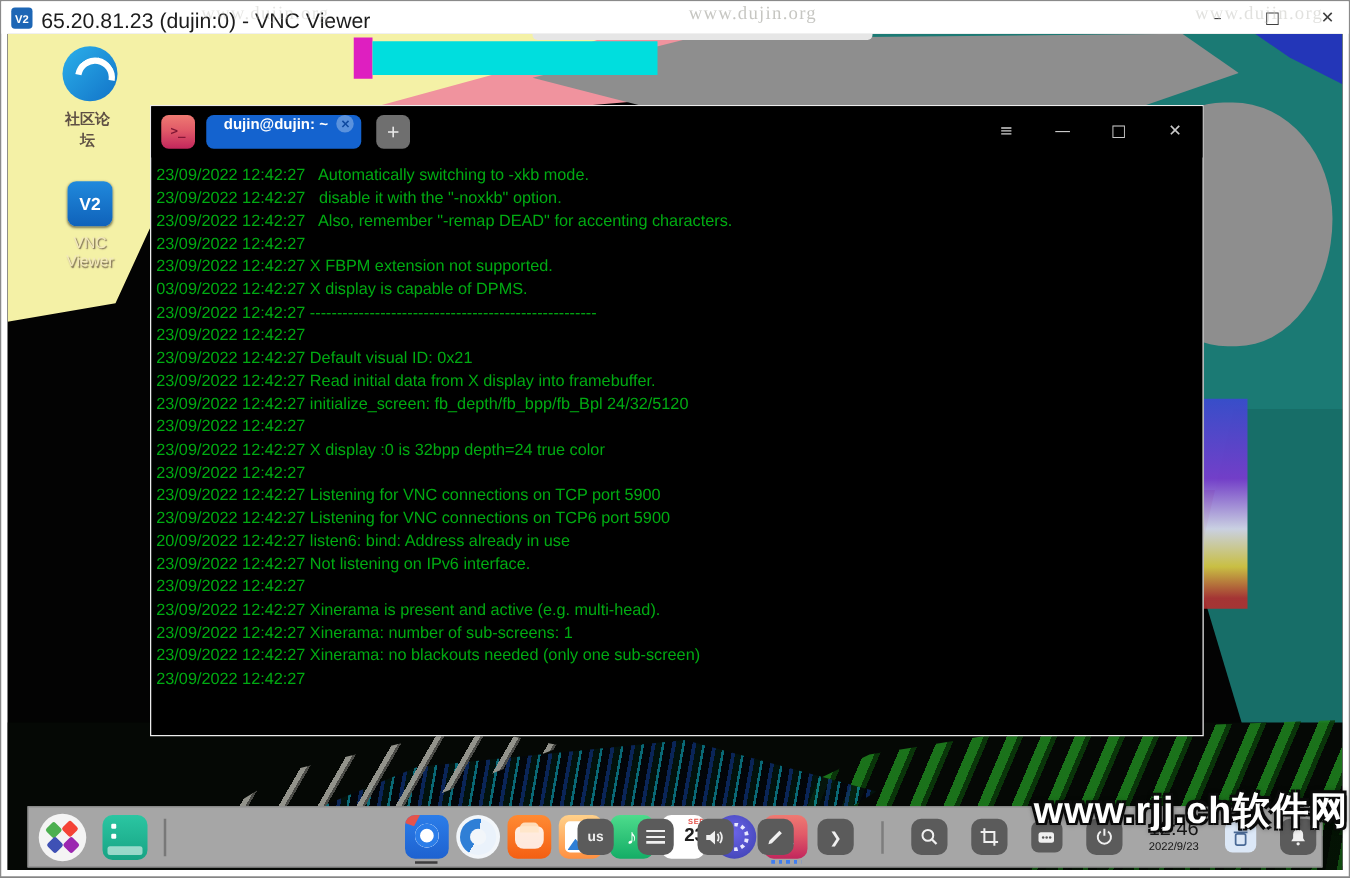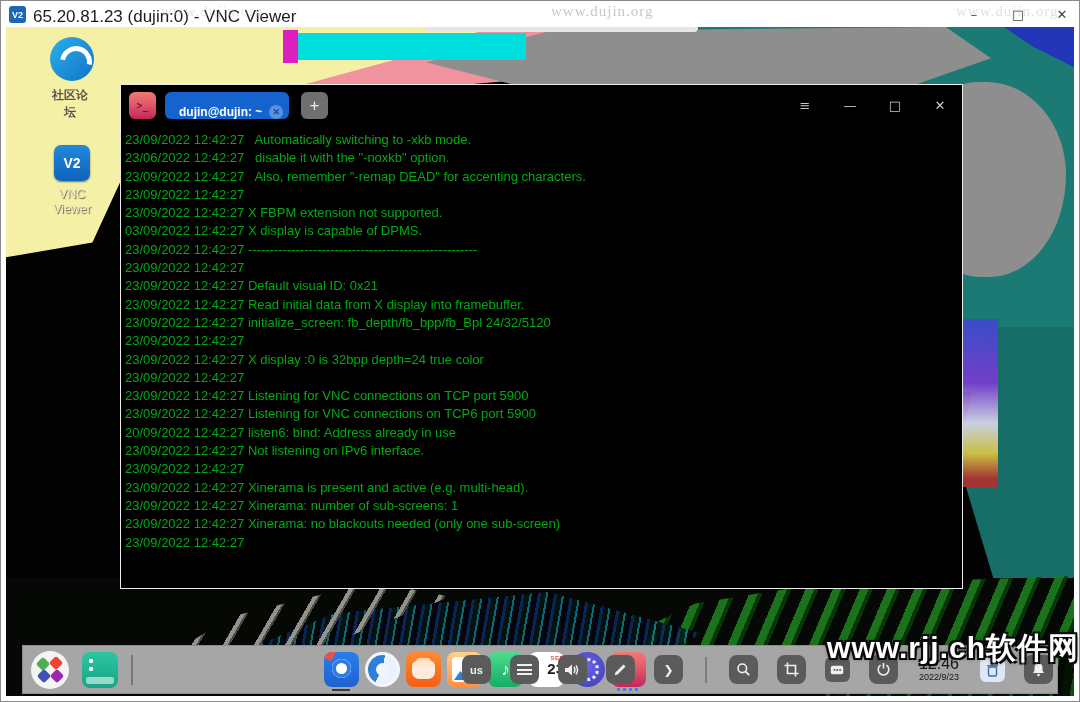--- a/index.html
+++ b/index.html
@@ -84,21 +84,21 @@
   
   .terminal { position:absolute; left:114px; top:57px; width:843px; height:505px;
               background:#000; border:1px solid #ececec; z-index:10; }
   .term-titlebar { position:relative; height:41px; background:#000; }
   .term-appicon { position:absolute; left:8px; top:7px; width:27px; height:27px; border-radius:6px;
               background:linear-gradient(180deg,#ee7a72 0%,#e15a68 45%,#c2265c 100%);
               display:flex; align-items:center; justify-content:center;
               color:#7e1634; font-family:"DejaVu Sans Mono", monospace; font-weight:bold; font-size:10px; }
   .term-tab { position:absolute; left:44px; top:7px; height:27px; min-width:122px; border-radius:6px;
               background:#1463cf; color:#fff; font-size:12px; font-weight:bold;
-              display:flex; align-items:flex-end; padding:0 6px 0 14px; gap:7px; }
+              display:flex; align-items:flex-start; padding:0 6px 0 14px; gap:7px; }
   .term-tab-close { width:14px; height:14px; border-radius:50%; background:rgba(255,255,255,.3);
               color:#0f4aa0; font-size:9px; display:flex; align-items:center; justify-content:center; }
   .term-newtab { position:absolute; left:180px; top:7px; width:27px; height:27px; border-radius:6px;
               background:#6f6f6f; color:#e8e8e8; font-size:17px; font-weight:300;
               display:flex; align-items:center; justify-content:center; }
   .term-controls { position:absolute; right:14px; top:0; height:41px; display:flex; align-items:center; gap:29px; }
   .term-ctl { color:#c9c9c9; font-size:13px; font-family:"DejaVu Sans", sans-serif;
               width:16px; text-align:center; }
   .term-body { position:absolute; top:41px; left:0; right:0; bottom:0; padding:5px 0 0 4px;
                font-family:Liberation Sans, sans-serif; font-size:13px; line-height:18.3px;
@@ -234,21 +234,21 @@
       <div class="term-newtab">+</div>
       <div class="term-controls">
         <div class="term-ctl">≡</div>
         <div class="term-ctl">—</div>
         <div class="term-ctl">□</div>
         <div class="term-ctl">✕</div>
       </div>
     </div>
     <div class="term-body">
       <div class="term-line">23/09/2022 12:42:27   Automatically switching to -xkb mode.</div>
-      <div class="term-line">23/06/2022 12:42:27   disable it with the "-noxkb" option.</div>
+      <div class="term-line">23/09/2022 12:42:27   disable it with the "-noxkb" option.</div>
       <div class="term-line">23/09/2022 12:42:27   Also, remember "-remap DEAD" for accenting characters.</div>
       <div class="term-line">23/09/2022 12:42:27</div>
       <div class="term-line">23/09/2022 12:42:27 X FBPM extension not supported.</div>
       <div class="term-line">03/09/2022 12:42:27 X display is capable of DPMS.</div>
       <div class="term-line">23/09/2022 12:42:27 -----------------------------------------------------</div>
       <div class="term-line">23/09/2022 12:42:27</div>
       <div class="term-line">23/09/2022 12:42:27 Default visual ID: 0x21</div>
       <div class="term-line">23/09/2022 12:42:27 Read initial data from X display into framebuffer.</div>
       <div class="term-line">23/09/2022 12:42:27 initialize_screen: fb_depth/fb_bpp/fb_Bpl 24/32/5120</div>
       <div class="term-line">23/09/2022 12:42:27</div>

